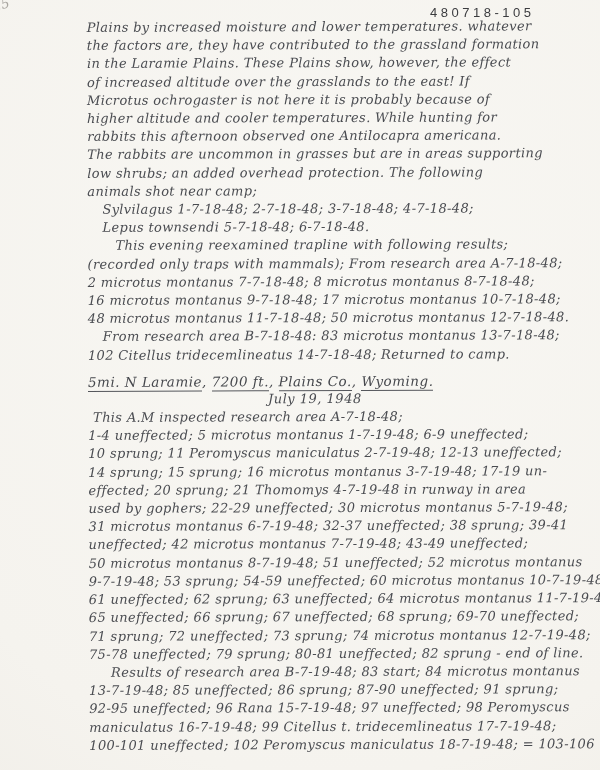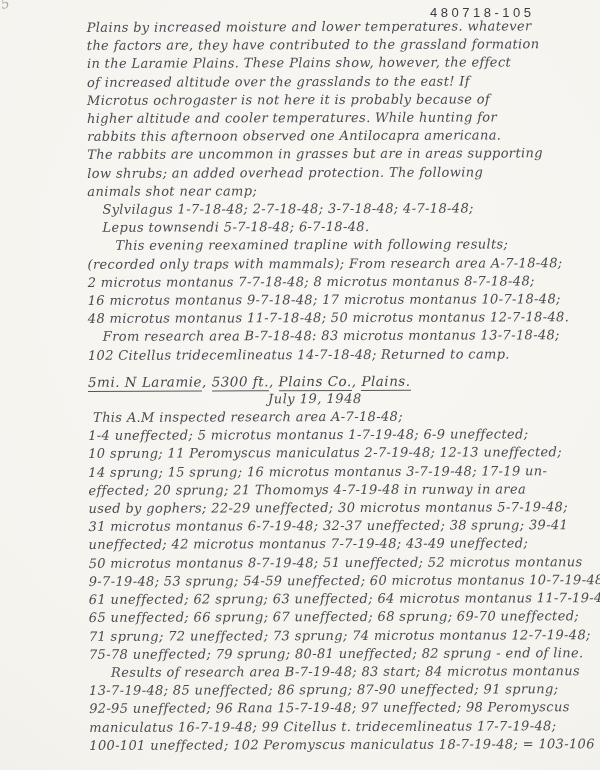--- a/index.html
+++ b/index.html
@@ -95,21 +95,21 @@
         <div class="line">This evening reexamined trapline with following results;</div>
         <div class="line">(recorded only traps with mammals); From research area A-7-18-48;</div>
         <div class="line">2 microtus montanus 7-7-18-48; 8 microtus montanus 8-7-18-48;</div>
         <div class="line">16 microtus montanus 9-7-18-48; 17 microtus montanus 10-7-18-48;</div>
         <div class="line">48 microtus montanus 11-7-18-48; 50 microtus montanus 12-7-18-48.</div>
         <div class="line">From research area B-7-18-48: 83 microtus montanus 13-7-18-48;</div>
         <div class="line">102 Citellus tridecemlineatus 14-7-18-48; Returned to camp.</div>
       </div>
 
     <div class="heading">
-      <span class="u">5mi. N Laramie</span><span class="sep">, </span><span class="u">5300 ft.</span><span class="sep">, </span><span class="u">Plains Co.</span><span class="sep">, </span><span class="u">Plains.</span>
+      <span class="u">5mi. N Laramie</span><span class="sep">, </span><span class="u">7200 ft.</span><span class="sep">, </span><span class="u">Plains Co.</span><span class="sep">, </span><span class="u">Wyoming.</span>
     </div>
 
     <div class="date-line">July 19, 1948</div>
 
     <div class="s2">
         <div class="line">This A.M inspected research area A-7-18-48;</div>
         <div class="line">1-4 uneffected; 5 microtus montanus 1-7-19-48; 6-9 uneffected;</div>
         <div class="line">10 sprung; 11 Peromyscus maniculatus 2-7-19-48; 12-13 uneffected;</div>
         <div class="line">14 sprung; 15 sprung; 16 microtus montanus 3-7-19-48; 17-19 un-</div>
         <div class="line">effected; 20 sprung; 21 Thomomys 4-7-19-48 in runway in area</div>

